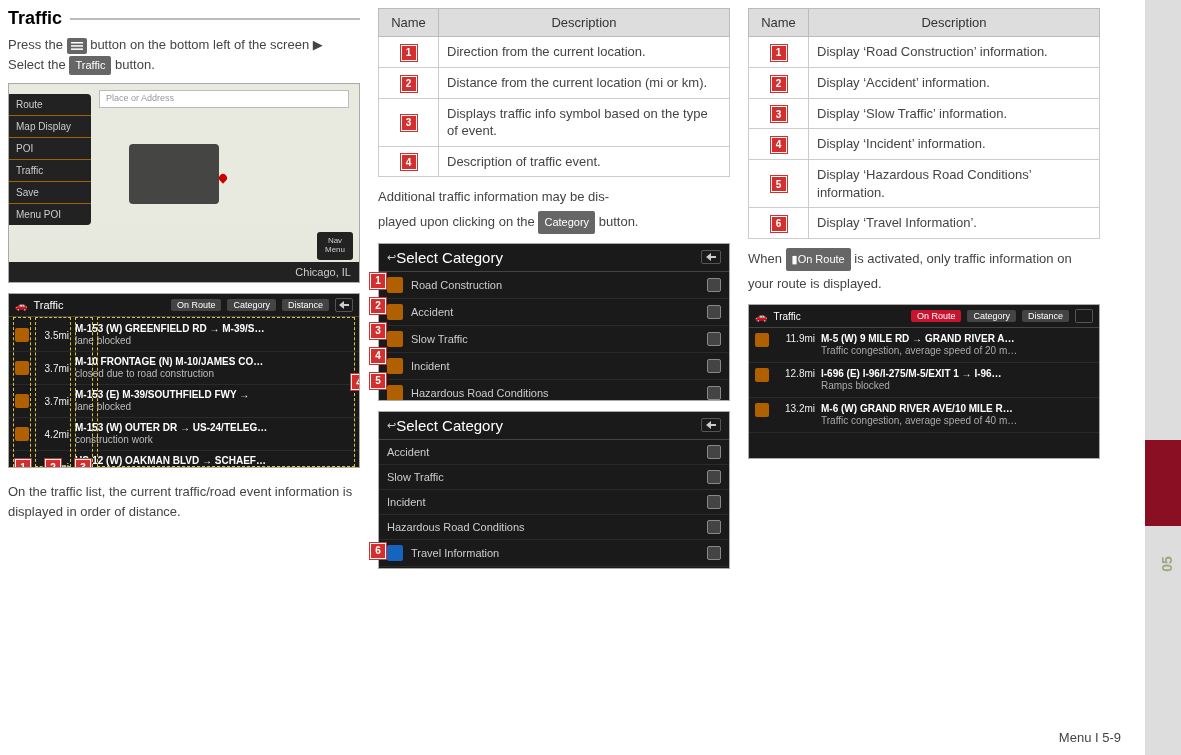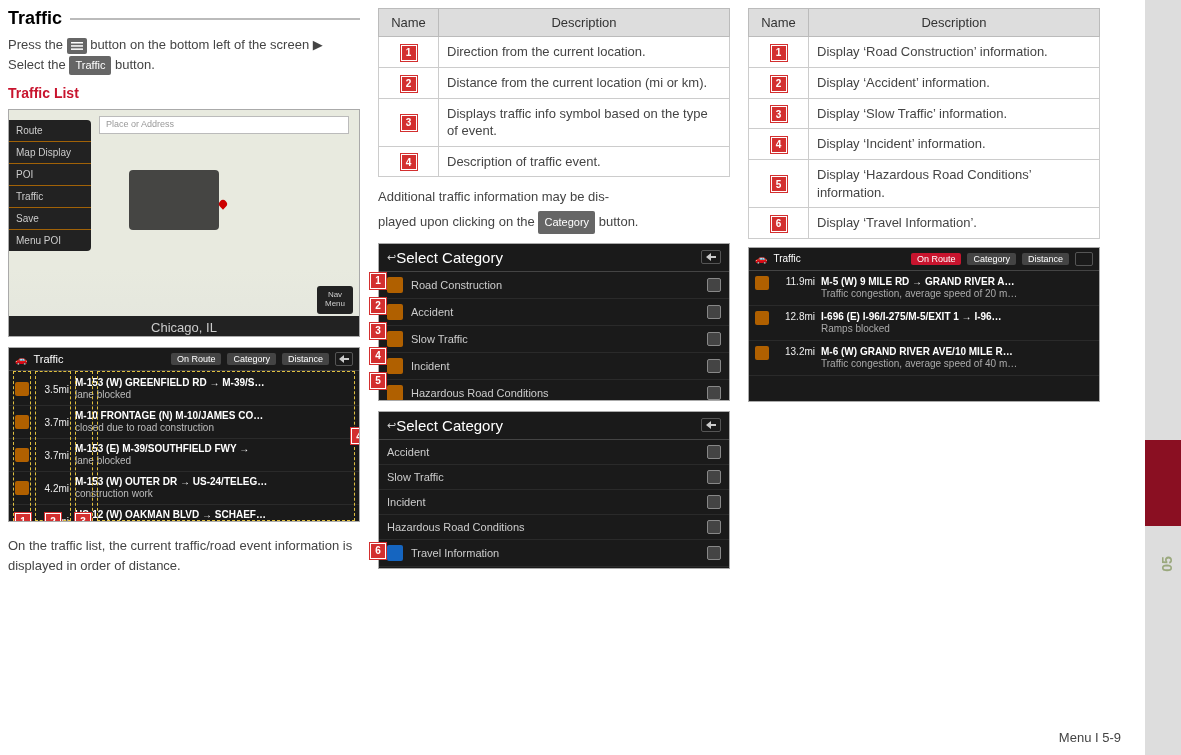--- a/index.html
+++ b/index.html
@@ -74,40 +74,40 @@
   
   .mock {
     width: 100%;
     border: 1px solid #aaa;
     background: #eee;
     position: relative;
     overflow: hidden;
     margin-bottom: 10px;
   }
   .mock.map {
-    height: 228px;
+    height: 200px;
     background: linear-gradient(#e8eadf 70%, #e4e6dd 100%);
   }
   .mock.map .sidebar {
     position: absolute; left:0; top:10px;
     background: #222; color:#fff; font-size:10px;
     width: 82px; border-radius: 0 4px 4px 0;
   }
   .mock.map .sidebar div { padding: 5px 7px; border-bottom:1px solid #a16207; color:#ccc;}
   .mock.map .sidebar div:last-child{border:none;}
   .mock.map .searchbar {
     position:absolute; top:6px; left:90px; right:10px; height:18px;
     background:#fff; border:1px solid #bbb; font-size:9px; color:#999; padding:2px 6px;
   }
   .mock.map .bubble {
     position:absolute; left:120px; top:60px; width:90px; height:60px;
     background:rgba(40,40,40,.85); border-radius:4px;
   }
   .mock.map .pin{position:absolute;left:210px;top:90px;width:8px;height:8px;background:#c00;border-radius:50% 50% 50% 0;transform:rotate(-45deg);}
-  .mock.map .footer{position:absolute;left:0;bottom:0;right:0;height:20px;background:#222;color:#ccc;font-size:13px;padding:4px 8px;display:flex;justify-content:center;}
+  .mock.map .footer{position:absolute;left:0;bottom:0;right:0;height:20px;background:#222;color:#ccc;font-size:11px;padding:4px 8px;display:flex;justify-content:flex-end;}
   .mock.map .navmenu{position:absolute;right:6px;bottom:22px;width:36px;height:28px;background:#222;color:#ccc;font-size:8px;text-align:center;padding-top:4px;border-radius:3px;}
 
   .mock.trafficlist {
     height: 175px;
     background:#1a1a1a;
     color:#ccc;
     font-size:10px;
   }
   .mock.trafficlist .hdr{
     display:flex;align-items:center;gap:6px;padding:4px 6px;border-bottom:1px solid #444;
@@ -223,21 +223,20 @@
             <rect y="7.4" width="12" height="1.5"></rect>
           </svg>
       </span>
       <span> button on the bottom left of the screen </span>
       <span class="tri">▶</span>
       <span> Select the </span>
       <span class="btn-chip">Traffic</span>
       <span> button.</span>
     </p>
 
-    <div class="sub-title">Traffic List</div>
 
     <div class="mock map">
       <div class="searchbar">Place or Address</div>
       <div class="sidebar">
         <div>Route</div>
         <div>Map Display</div>
         <div>POI</div>
         <div>Traffic</div>
         <div>Save</div>
         <div>Menu POI</div>
@@ -461,20 +460,25 @@
             <td class="n"><span class="call">5</span></td>
             <td>Display ‘Hazardous Road Conditions’ information.</td>
           </tr>
       <tr>
             <td class="n"><span class="call">6</span></td>
             <td>Display ‘Travel Information’.</td>
           </tr>
     </tbody>
       </table>
 
+    <p style="line-height:1.9;">
+      <span>When </span>
+      <span class="btn-chip">▮<span>On Route</span></span>
+      <span> is activated, only traffic information on your route is displayed.</span>
+    </p>
 
     <div class="mock route">
       <div class="hdr">
         <span>🚗</span>
         <span class="t">Traffic</span>
         <span class="spacer"></span>
         <span class="pill on">On Route</span>
         <span class="pill">Category</span>
         <span class="pill">Distance</span>
         <span class="back"></span>

